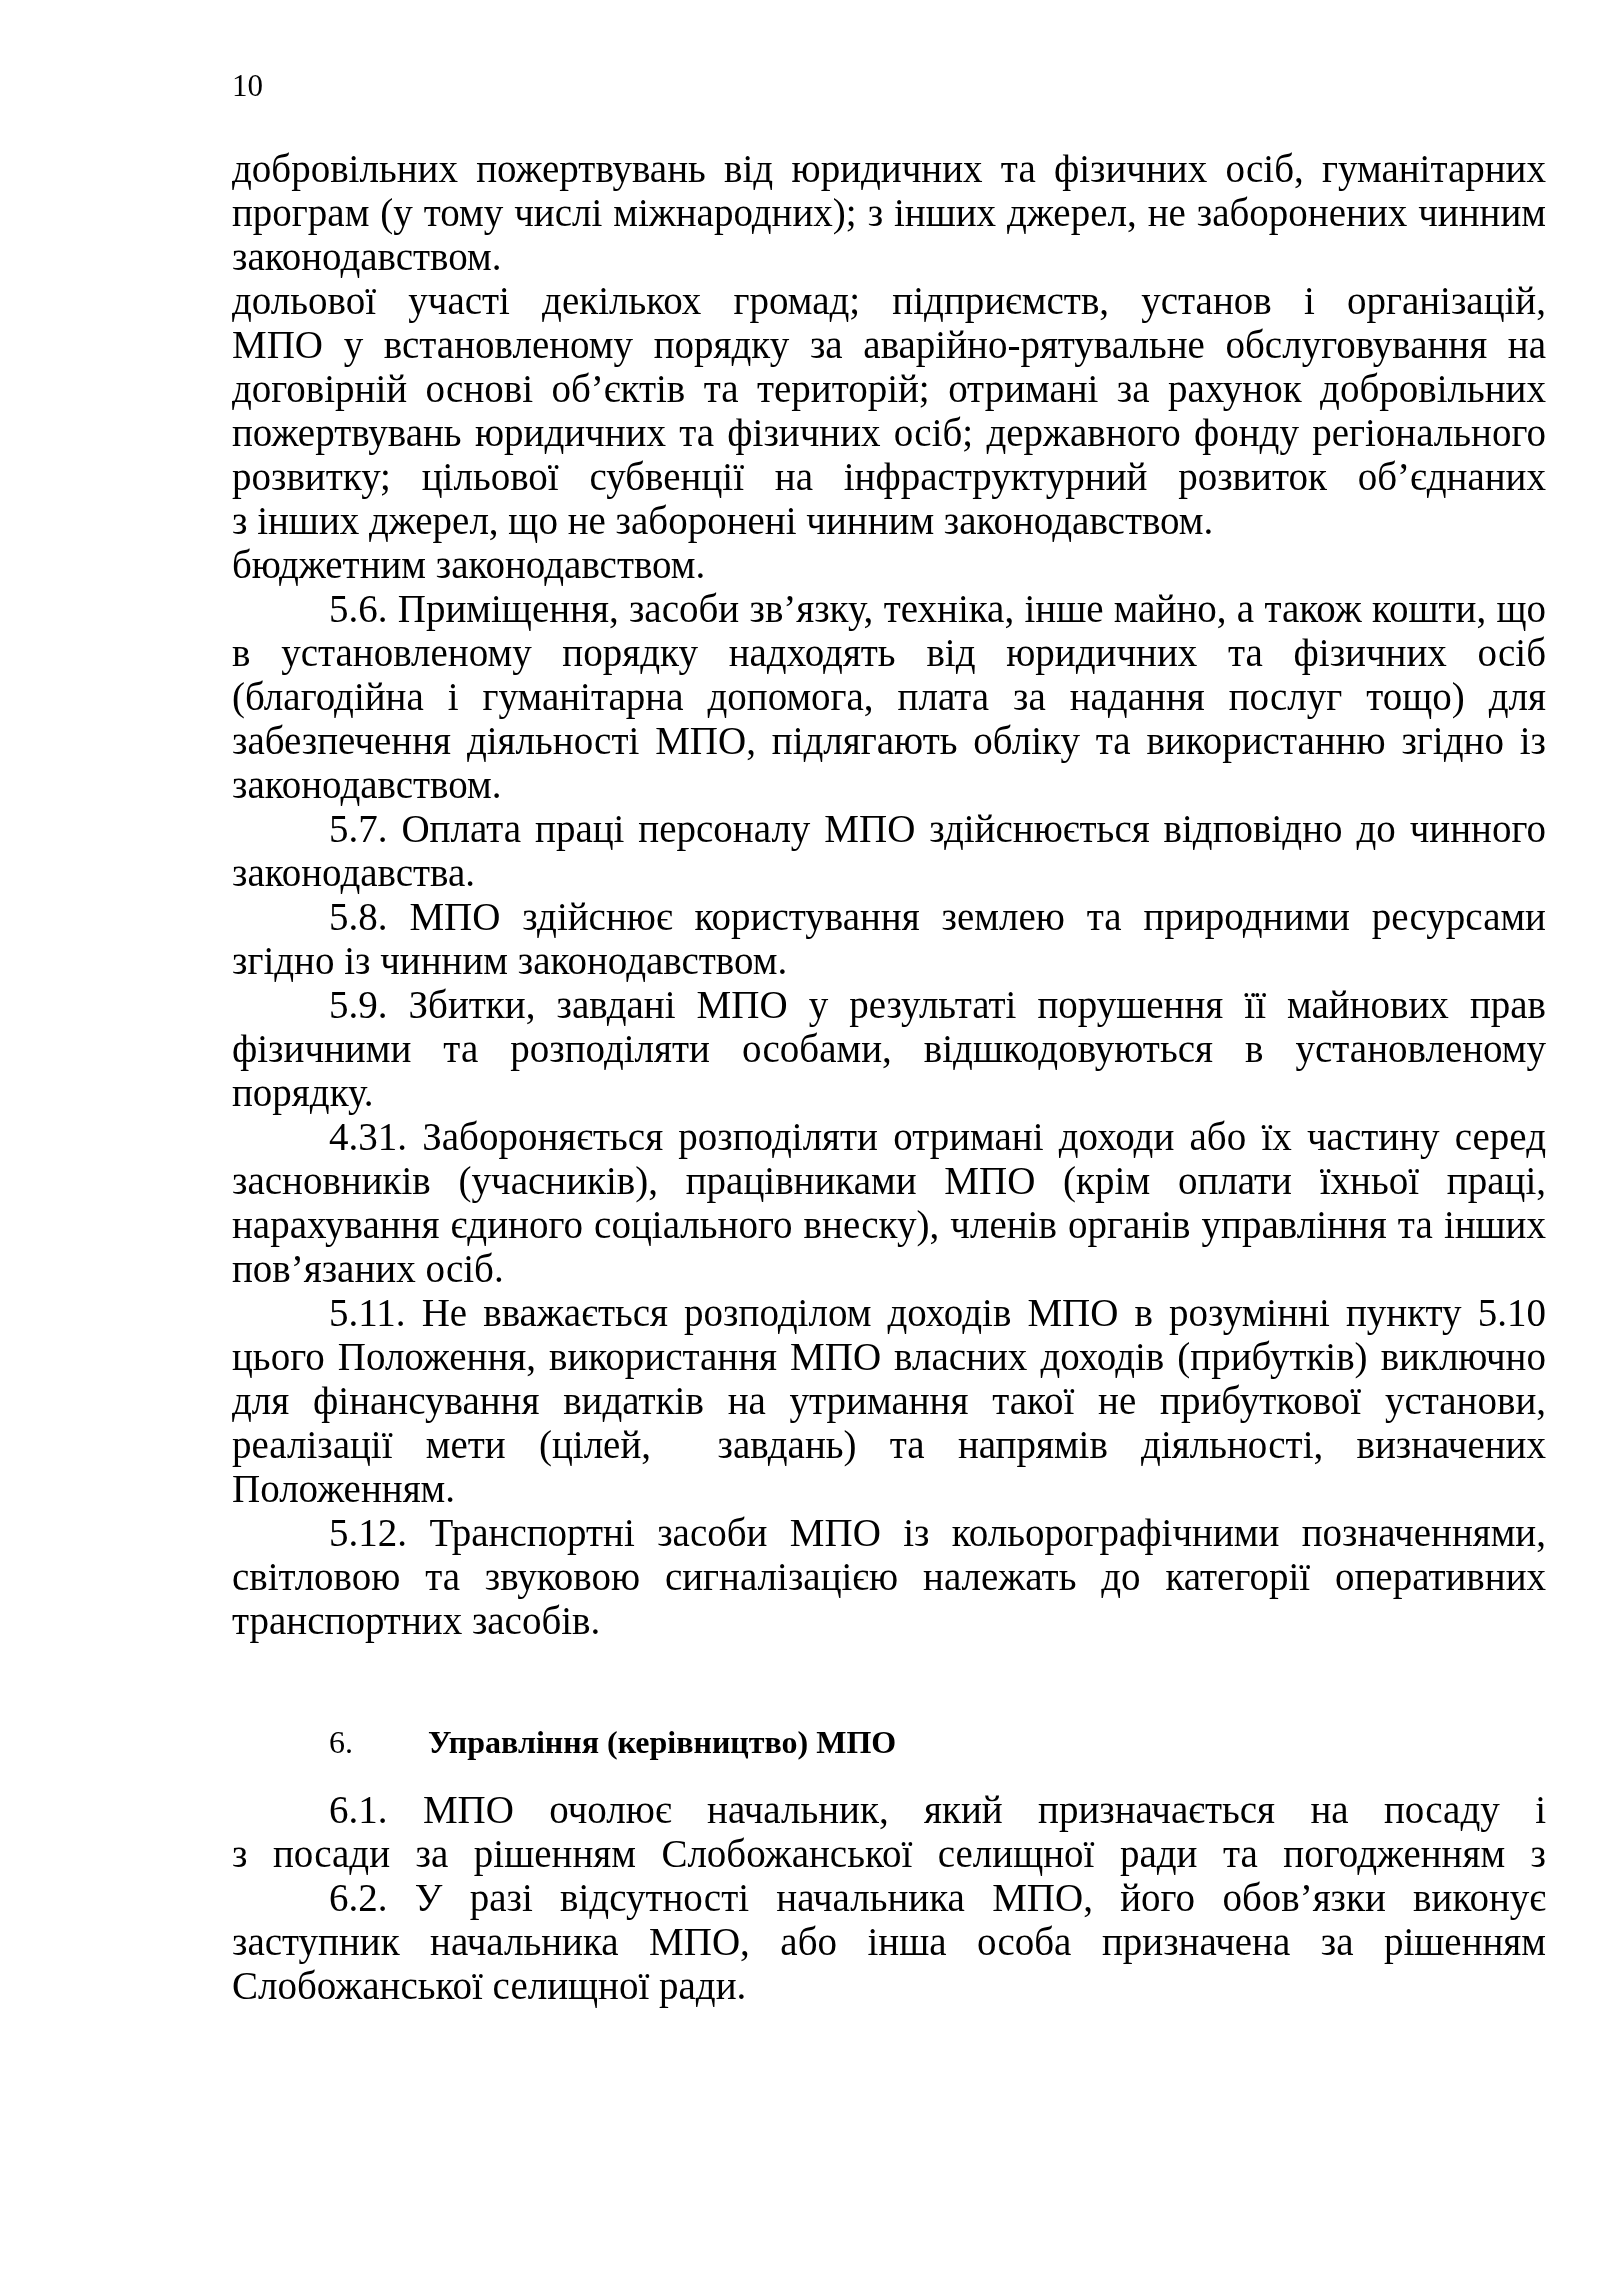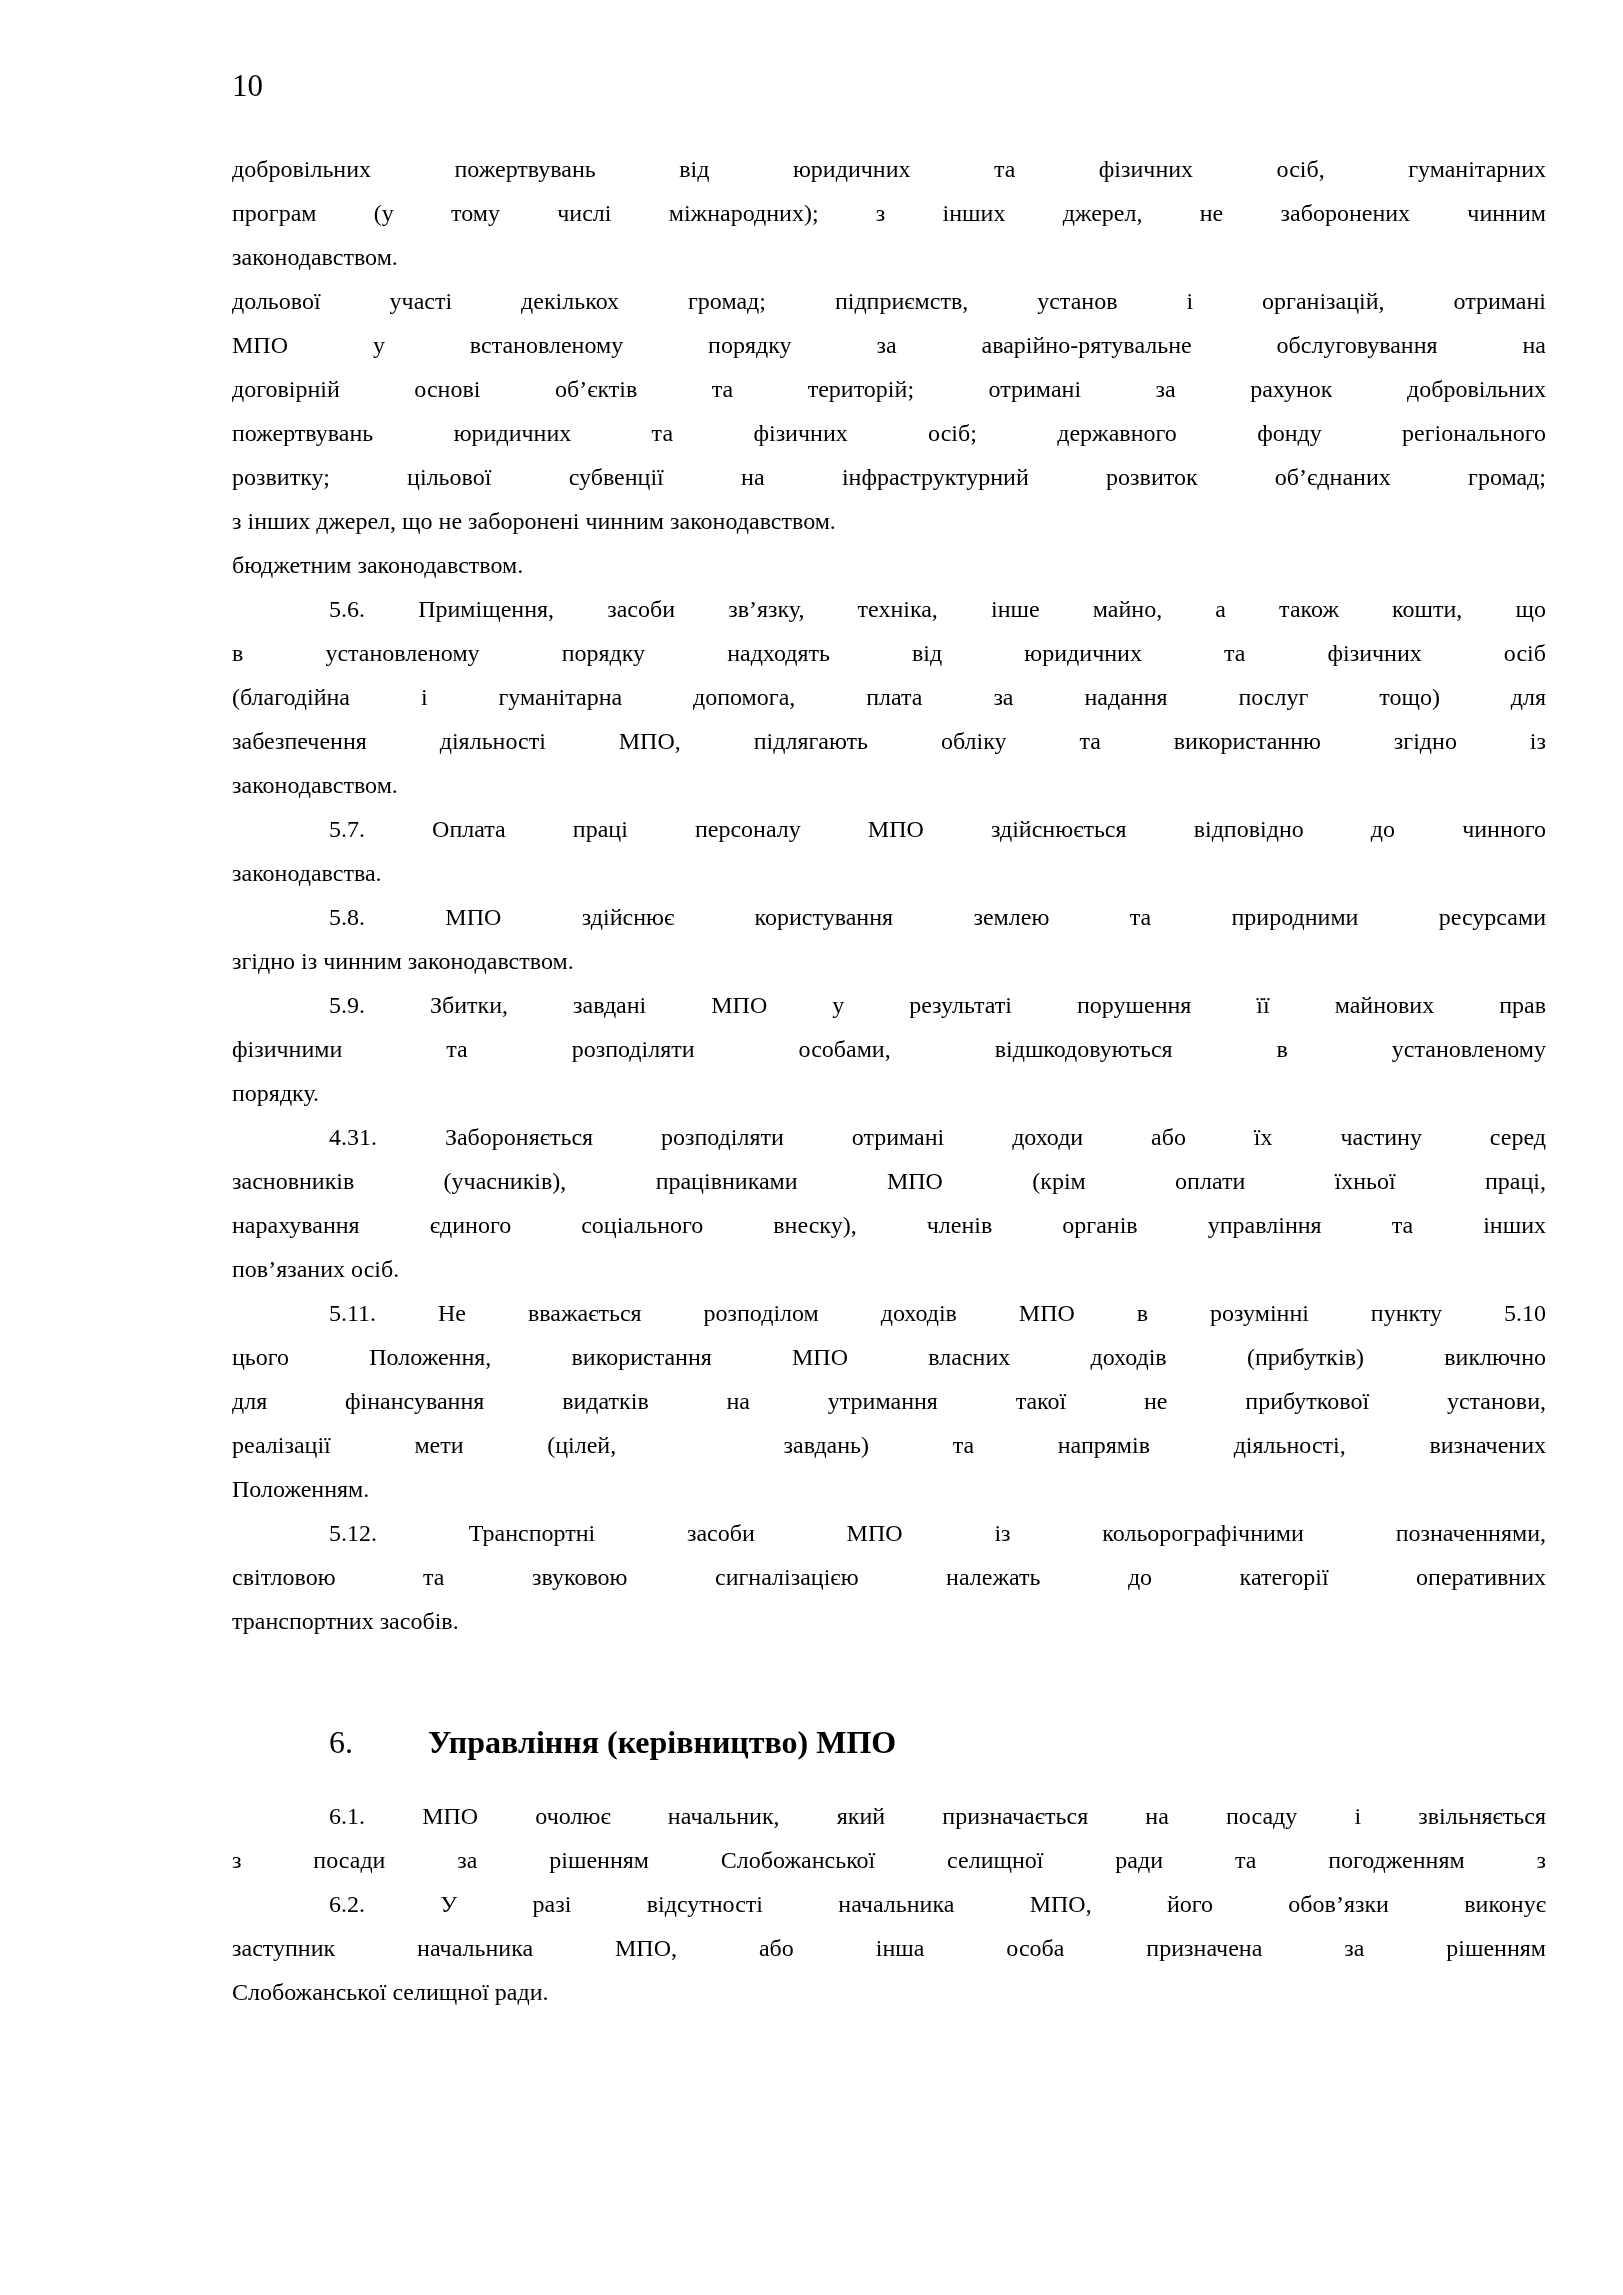--- a/index.html
+++ b/index.html
@@ -21,32 +21,32 @@
     line-height: 41px;
     font-size: 31px;
   }
   .textblock {
     position: absolute;
     left: 232px;
     top: 147px;
     width: 1314px;
   }
   .line {
-    font-size: 24px;
+    font-size: 39px;
     line-height: 44px;
     height: 44px;
     text-align: justify;
     text-align-last: justify;
     overflow: hidden;
   }
   .line.last  { text-align-last: left; }
   .line.indent { text-indent: 97px; }
   .heading-line {
     margin-top: 77px;
-    margin-bottom: 30px;
+    margin-bottom: 24px;
     padding-left: 97px;
     font-size: 32px;
     line-height: 44px;
     height: 44px;
   }
   .heading-num {
     display: inline-block;
     width: 99px;
     font-weight: normal;
   }

